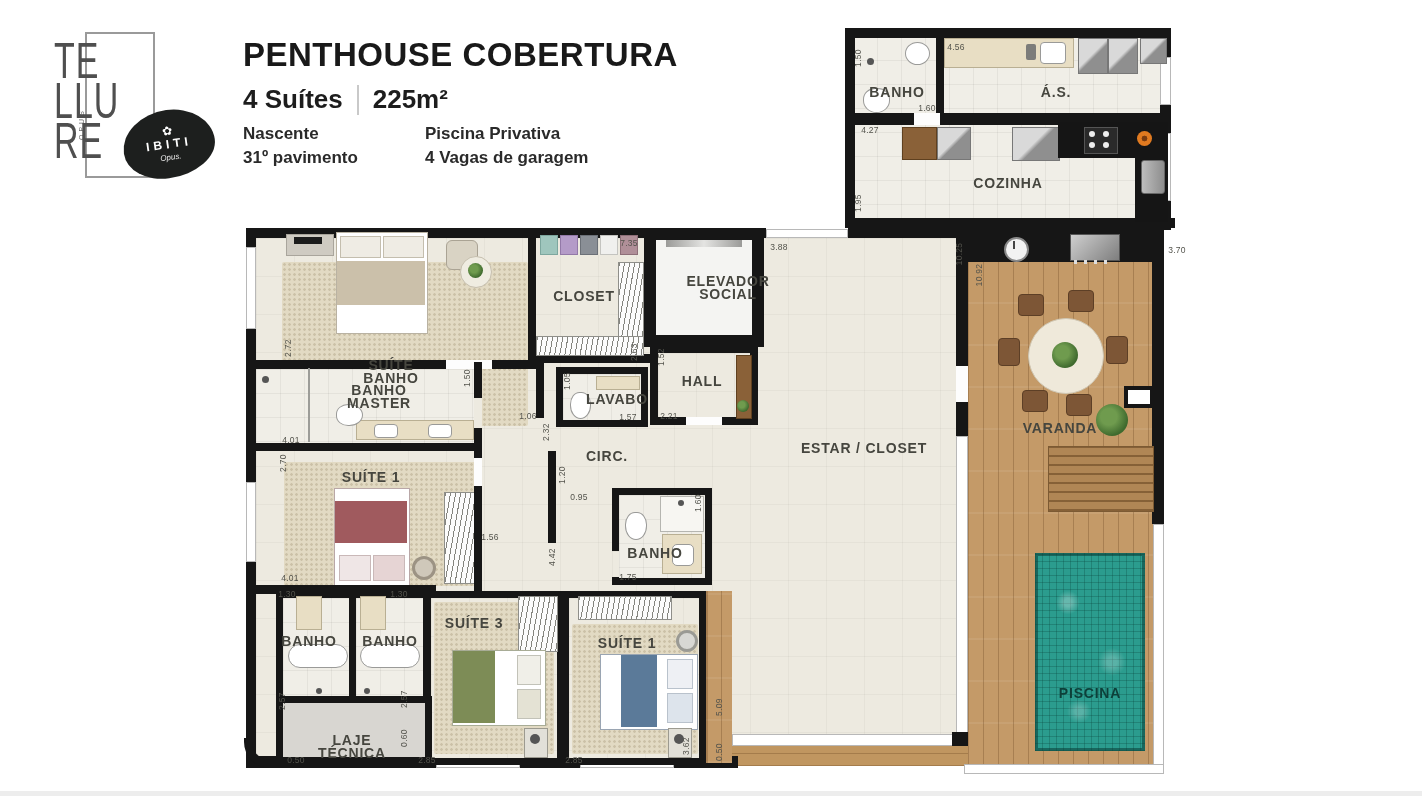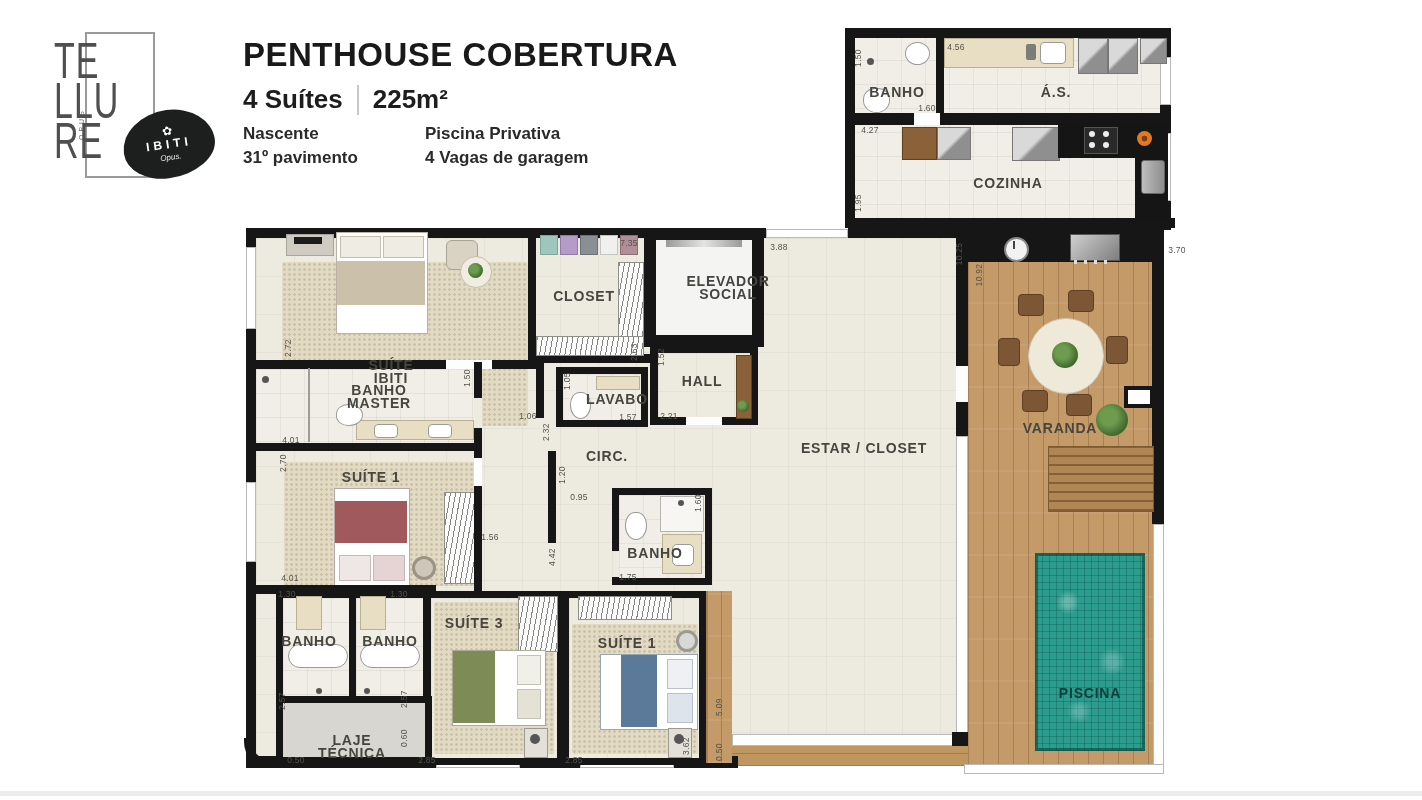--- a/index.html
+++ b/index.html
@@ -274,21 +274,21 @@
   <div class="a ceramic" style="left:288px;top:644px;width:58px;height:22px;border-radius:12px;"></div>
   <div class="a ceramic" style="left:360px;top:644px;width:58px;height:22px;border-radius:12px;"></div>
   <div class="a" style="left:316px;top:688px;width:6px;height:6px;background:#555;border-radius:50%;"></div>
   <div class="a" style="left:364px;top:688px;width:6px;height:6px;background:#555;border-radius:50%;"></div>
   <div class="a room" style="left:276px;top:696px;width:156px;height:68px;background:#d8d6d1;"></div>
 
 <span class="plan-label" style="left: 897px; top: 92px;">BANHO</span>
     <span class="plan-label" style="left: 1056px; top: 92px;">Á.S.</span>
     <span class="plan-label" style="left: 1008px; top: 183px;">COZINHA</span>
     <span class="plan-label" style="left: 391px; top: 372px;">SUÍTE
-IBITI</span>
+BANHO</span>
     <span class="plan-label" style="left: 584px; top: 296px;">CLOSET</span>
     <span class="plan-label" style="left: 728px; top: 288px;">ELEVADOR
 SOCIAL</span>
     <span class="plan-label" style="left: 702px; top: 381px;">HALL</span>
     <span class="plan-label" style="left: 617px; top: 399px;">LAVABO</span>
     <span class="plan-label" style="left: 379px; top: 397px;">BANHO
 MASTER</span>
     <span class="plan-label" style="left: 607px; top: 456px;">CIRC.</span>
     <span class="plan-label" style="left: 864px; top: 448px;">ESTAR / CLOSET</span>
     <span class="plan-label" style="left: 1060px; top: 428px;">VARANDA</span>

